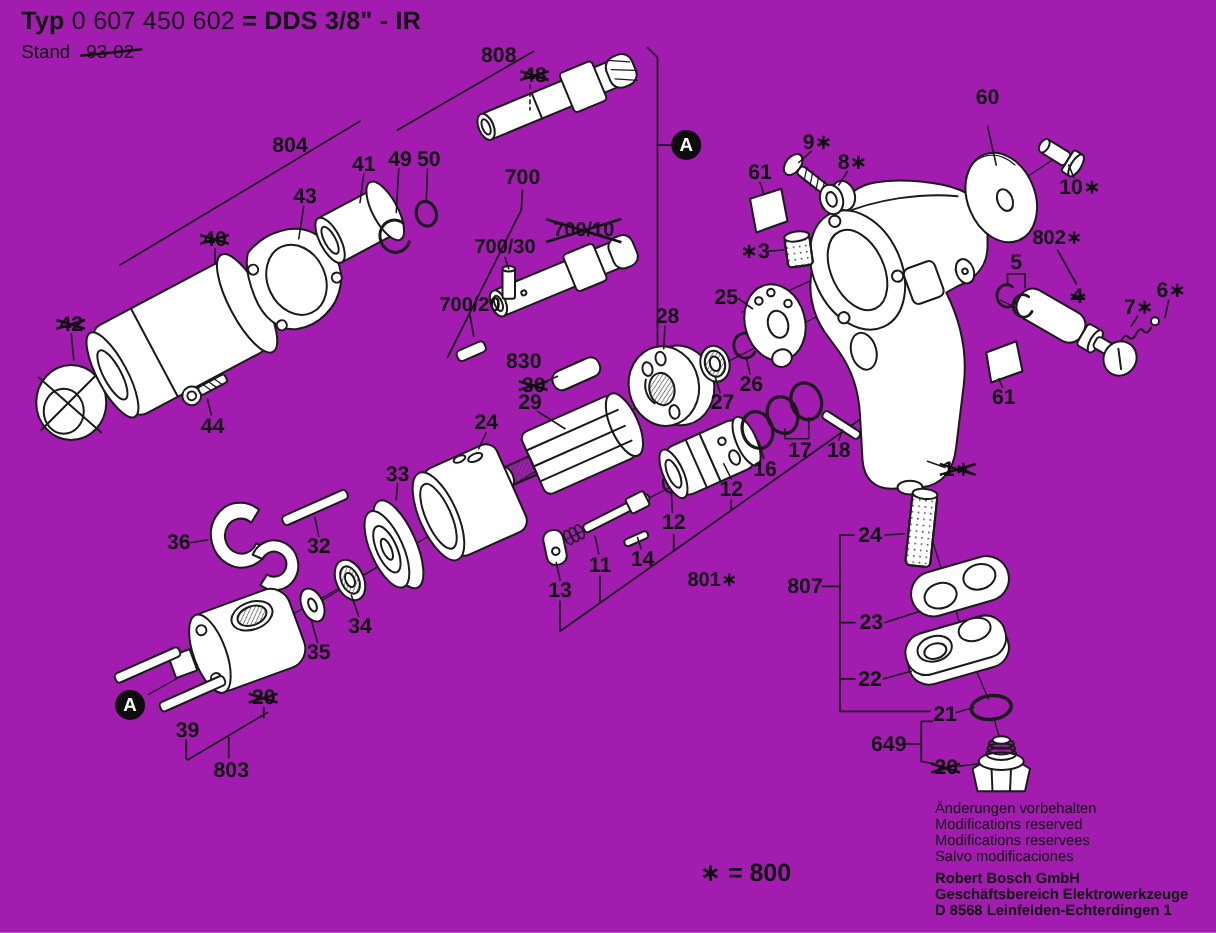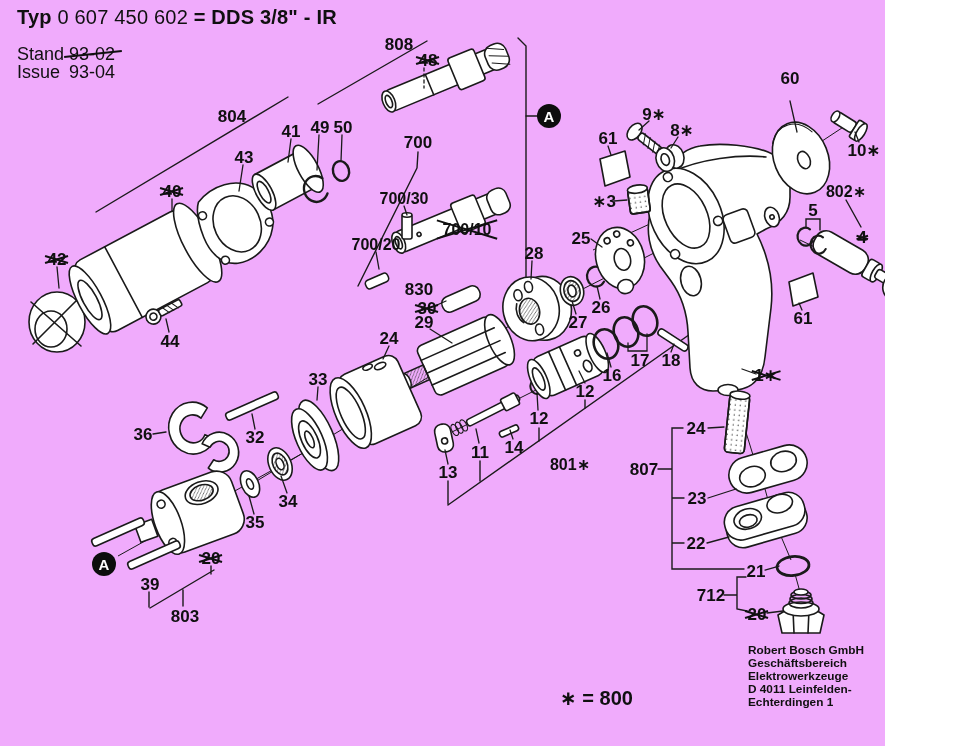--- a/index.html
+++ b/index.html
@@ -1,28 +1,28 @@
 <!DOCTYPE html>
 <html><head>
 <meta charset="utf-8">
 <style>
   html,body{margin:0;padding:0;}
   body{
     width:973px;height:746px;background:#ffffff;position:relative;
     font-family:"Liberation Sans","DejaVu Sans",sans-serif;color:#101010;
     -webkit-font-smoothing:antialiased;
   }
-  #stage{position:absolute;left:0;top:0;width:885px;height:746px;overflow:hidden;background:#f0abfc;}
+  #stage{position:absolute;left:0;top:0;width:973px;height:746px;overflow:hidden;background:#a21caf;}
   #drawing{position:absolute;left:0;top:0;z-index:1;}
 
   
   .header{position:absolute;left:17px;top:6px;z-index:3;}
   .title{font-size:20px;font-weight:700;letter-spacing:.2px;white-space:nowrap;}
   .title .num{font-weight:500;}
-  .meta{font-size:18px;margin-top:16px;line-height:18px;}
+  .meta{font-size:15px;margin-top:4px;line-height:18px;}
   .meta .row{display:flex;}
   .meta .lab{width:52px;}
   .strike-val{position:relative;display:inline-block;}
   .strike-val::after{content:"";position:absolute;left:-5px;right:-7px;top:46%;height:2px;background:#101010;transform:rotate(-6deg);}
 
   
   .part-label{
     position:absolute;transform:translate(-50%,-50%);
     font-weight:700;font-size:17px;line-height:17px;color:#101010;
     white-space:nowrap;z-index:3;
@@ -430,36 +430,32 @@
     <div class="title">
       <span>Typ</span>
       <span class="num">0 607 450 602</span>
       <span>= DDS 3/8" - IR</span>
     </div>
     <div class="meta">
       <div class="row">
         <span class="lab">Stand</span>
         <span class="strike-val">93-02</span>
       </div>
-      <div class="row">
-        <span class="lab">Issue</span>
-        <span>93-04</span>
-      </div>
     </div>
   </div>
 
   <div id="labels-layer">
       <div class="part-label" style="left: 399px; top: 44px;">808</div>
       <div class="part-label struck" style="left: 428px; top: 60px;">48</div>
       <div class="part-label" style="left: 232px; top: 116px;">804</div>
       <div class="part-label" style="left: 291px; top: 131px;">41</div>
       <div class="part-label" style="left: 320px; top: 127px;">49</div>
       <div class="part-label" style="left: 343px; top: 127px;">50</div>
       <div class="part-label" style="left: 418px; top: 142px;">700</div>
-      <div class="part-label struck sm" style="left: 467px; top: 184px; margin-top: 45px;">700/10</div>
+      <div class="part-label struck sm" style="left: 467px; top: 184px;">700/10</div>
       <div class="part-label sm" style="left: 404px; top: 198px;">700/30</div>
       <div class="part-label sm" style="left: 376px; top: 244px;">700/20</div>
       <div class="part-label struck" style="left: 172px; top: 191px;">40</div>
       <div class="part-label" style="left: 244px; top: 157px;">43</div>
       <div class="part-label struck" style="left: 57px; top: 259px;">42</div>
       <div class="part-label" style="left: 170px; top: 341px;">44</div>
       <div class="part-label" style="left: 419px; top: 289px;">830</div>
       <div class="part-label struck" style="left: 427px; top: 308px;">30</div>
       <div class="part-label" style="left: 424px; top: 322px;">29</div>
       <div class="part-label" style="left: 389px; top: 338px;">24</div>
@@ -495,31 +491,37 @@
       <div class="part-label" style="left: 585px; top: 391px;">12</div>
       <div class="part-label" style="left: 612px; top: 375px;">16</div>
       <div class="part-label" style="left: 640px; top: 360px;">17</div>
       <div class="part-label" style="left: 671px; top: 360px;">18</div>
       <div class="part-label sm" style="left: 570px; top: 464px;">801∗</div>
       <div class="part-label" style="left: 696px; top: 428px;">24</div>
       <div class="part-label" style="left: 644px; top: 469px;">807</div>
       <div class="part-label" style="left: 697px; top: 498px;">23</div>
       <div class="part-label" style="left: 696px; top: 543px;">22</div>
       <div class="part-label" style="left: 756px; top: 571px;">21</div>
-      <div class="part-label" style="left: 711px; top: 595px;">712</div>
+      <div class="part-label" style="left: 711px; top: 595px;">649</div>
       <div class="part-label struck" style="left: 757px; top: 614px;">20</div>
     </div>
   <div id="markers-layer">
       <div class="marker" style="left: 549px; top: 116px;">A</div>
       <div class="marker" style="left: 104px; top: 564px;">A</div>
     </div>
 
   <div class="footnote">∗ = 800</div>
 
   <div class="legal">
+    <div id="legal-lines">
+        <div>Änderungen vorbehalten</div>
+        <div>Modifications reserved</div>
+        <div>Modifications reservees</div>
+        <div>Salvo modificaciones</div>
+      </div>
     <div class="company" id="company-lines">
         <div>Robert Bosch GmbH</div>
         <div>Geschäftsbereich Elektrowerkzeuge</div>
-        <div>D 4011 Leinfelden-Echterdingen 1</div>
+        <div>D 8568 Leinfelden-Echterdingen 1</div>
       </div>
   </div>
 
 </div>
 
 </body></html>

